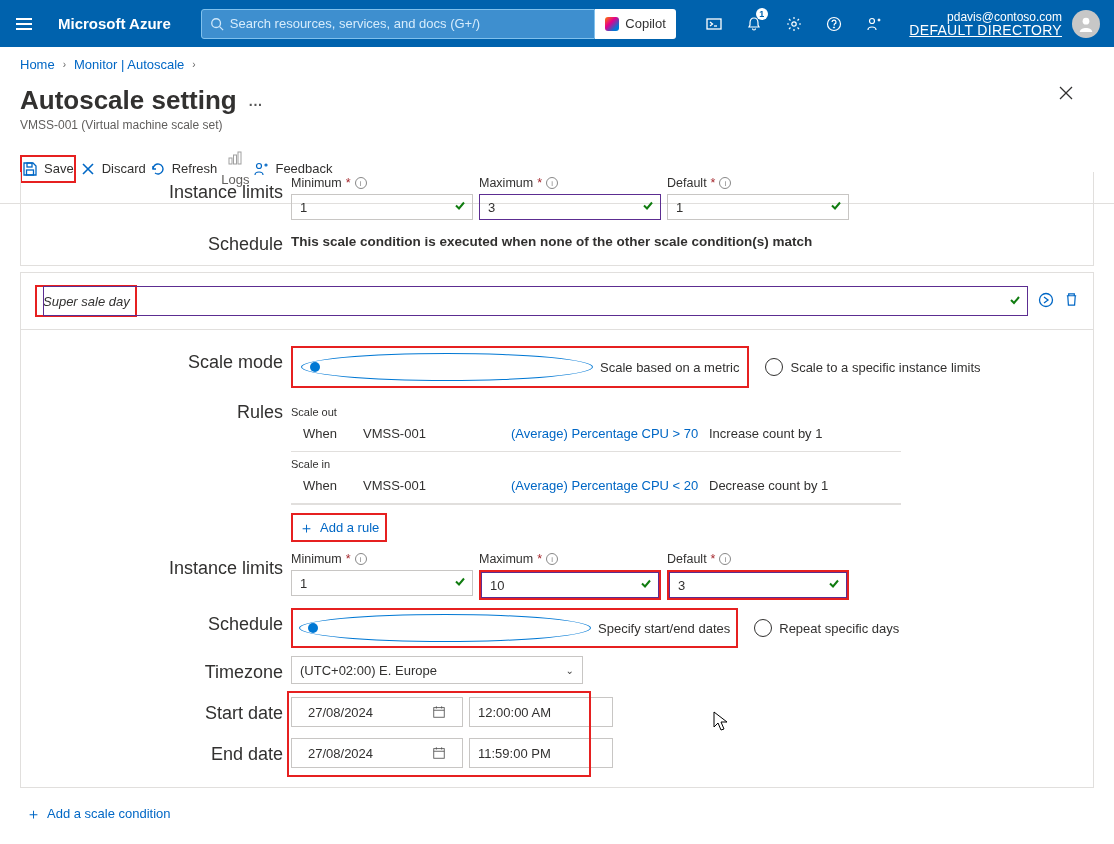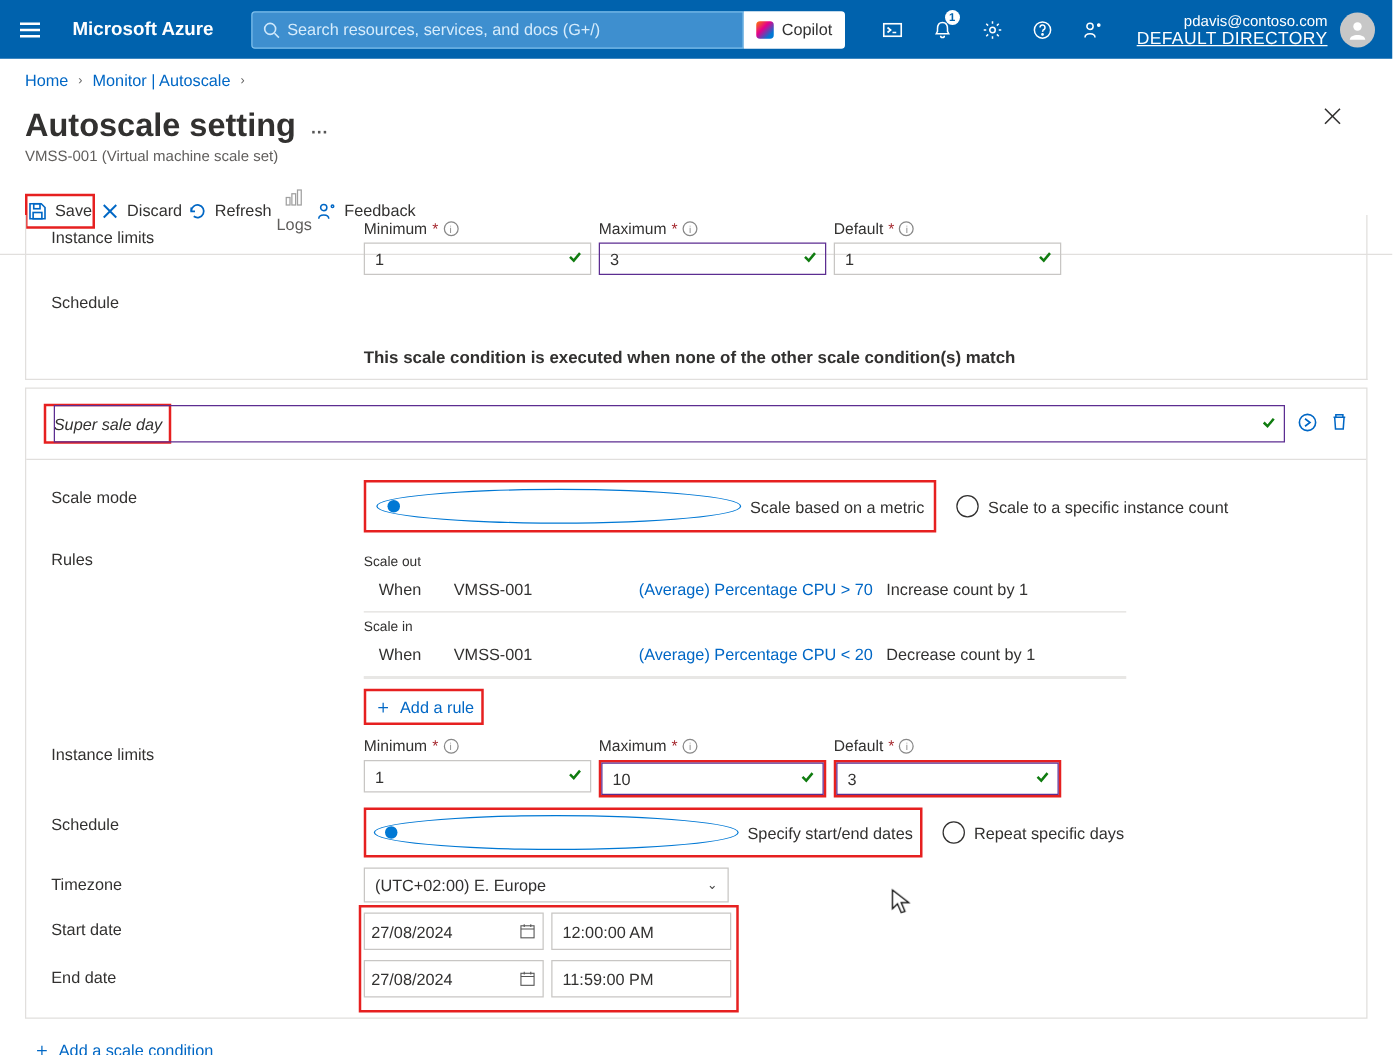--- a/index.html
+++ b/index.html
@@ -57,23 +57,23 @@
   .tbtn{display:flex;align-items:center;gap:6px;padding:4px 0;cursor:pointer;font-size:13px;}
   .tbtn.disabled{color:var(--muted);cursor:default;flex-direction:column;}
   .tbtn svg{width:16px;height:16px;}
   .ic-blue{stroke:var(--link);fill:none;}
 
   
   .content{position:absolute;top:172px;bottom:0;left:0;right:0;overflow-y:scroll;padding:0 20px 0 20px;}
 
   
   .row{display:flex;align-items:flex-start;padding:4px 0;}
-  .row .lab{width:270px;flex:none;padding:6px 8px 6px 20px;font-size:13px;}
+  .row .lab{width:270px;flex:none;padding:6px 8px 6px 20px;font-size:18px;text-align:right;}
   .row .val{flex:1;}
-  .section-text{font-weight:600;font-size:13.5px;padding:6px 0;margin-top:44px;}
+  .section-text{font-weight:600;font-size:13.5px;padding:6px 0;}
   .trip{display:flex;gap:6px;}
   .field-col{display:flex;flex-direction:column;width:182px;}
   .field-col .flabel{font-size:12.5px;padding-bottom:4px;display:flex;align-items:center;gap:4px;}
   .req{color:#a4262c;}
   .info-ic{width:12px;height:12px;border:1px solid #888;border-radius:50%;display:inline-flex;align-items:center;justify-content:center;font-size:8px;color:#888;}
   .txtin{height:26px;border:1px solid var(--border);padding:0 24px 0 8px;font-size:13px;position:relative;display:flex;align-items:center;}
   .txtin.purple{border-color:var(--purple);}
   .txtin .chk{position:absolute;right:6px;top:50%;transform:translateY(-50%);}
   .chk svg{stroke:var(--success);fill:none;stroke-width:2;}
 
@@ -103,21 +103,21 @@
   .rc4{}
   .add-rule{display:flex;align-items:center;gap:6px;color:var(--link);cursor:pointer;font-size:13px;padding:5px 6px;}
   .plus{font-size:15px;line-height:14px;}
 
   
   .sel{height:28px;border:1px solid var(--border);display:flex;align-items:center;justify-content:space-between;padding:0 8px;width:292px;cursor:pointer;}
   .caret{font-size:10px;color:#444;}
 
   
   .date-pair{display:flex;gap:6px;}
-  .din{height:30px;border:1px solid var(--border);width:144px;display:flex;align-items:center;justify-content:space-between;padding:0 5px;}
+  .din{height:30px;border:1px solid var(--border);width:172px;display:flex;align-items:center;justify-content:space-between;padding:0 16px;}
   .tin{height:30px;border:1px solid var(--border);width:144px;display:flex;align-items:center;padding:0 8px;}
 
   
   .add-cond{display:flex;align-items:center;gap:6px;color:var(--link);padding:12px 0 16px 6px;cursor:pointer;}
 
   
   .content::-webkit-scrollbar{width:18px;}
   .content::-webkit-scrollbar-thumb{background:#c1c1c1;border-radius:2px;}
   .content::-webkit-scrollbar-track{background:#f0f0f0;}
 
@@ -350,21 +350,21 @@
       <div class="val">
         <div class="radio-row">
           <span class="hl-box inline-hl" style="padding:5px 8px;">
             <div class="radio">
               <span class="ro sel"></span>
               <span>Scale based on a metric</span>
             </div>
           </span>
           <div class="radio">
             <span class="ro"></span>
-            <span>Scale to a specific instance count</span>
+            <span>Scale to a specific instance limits</span>
           </div>
         </div>
       </div>
     </div>
 
     <div class="row">
       <div class="lab">Rules</div>
       <div class="val rules" style="max-width:610px;">
         <div class="rule-head">Scale out</div>
         <div class="rule-row">

